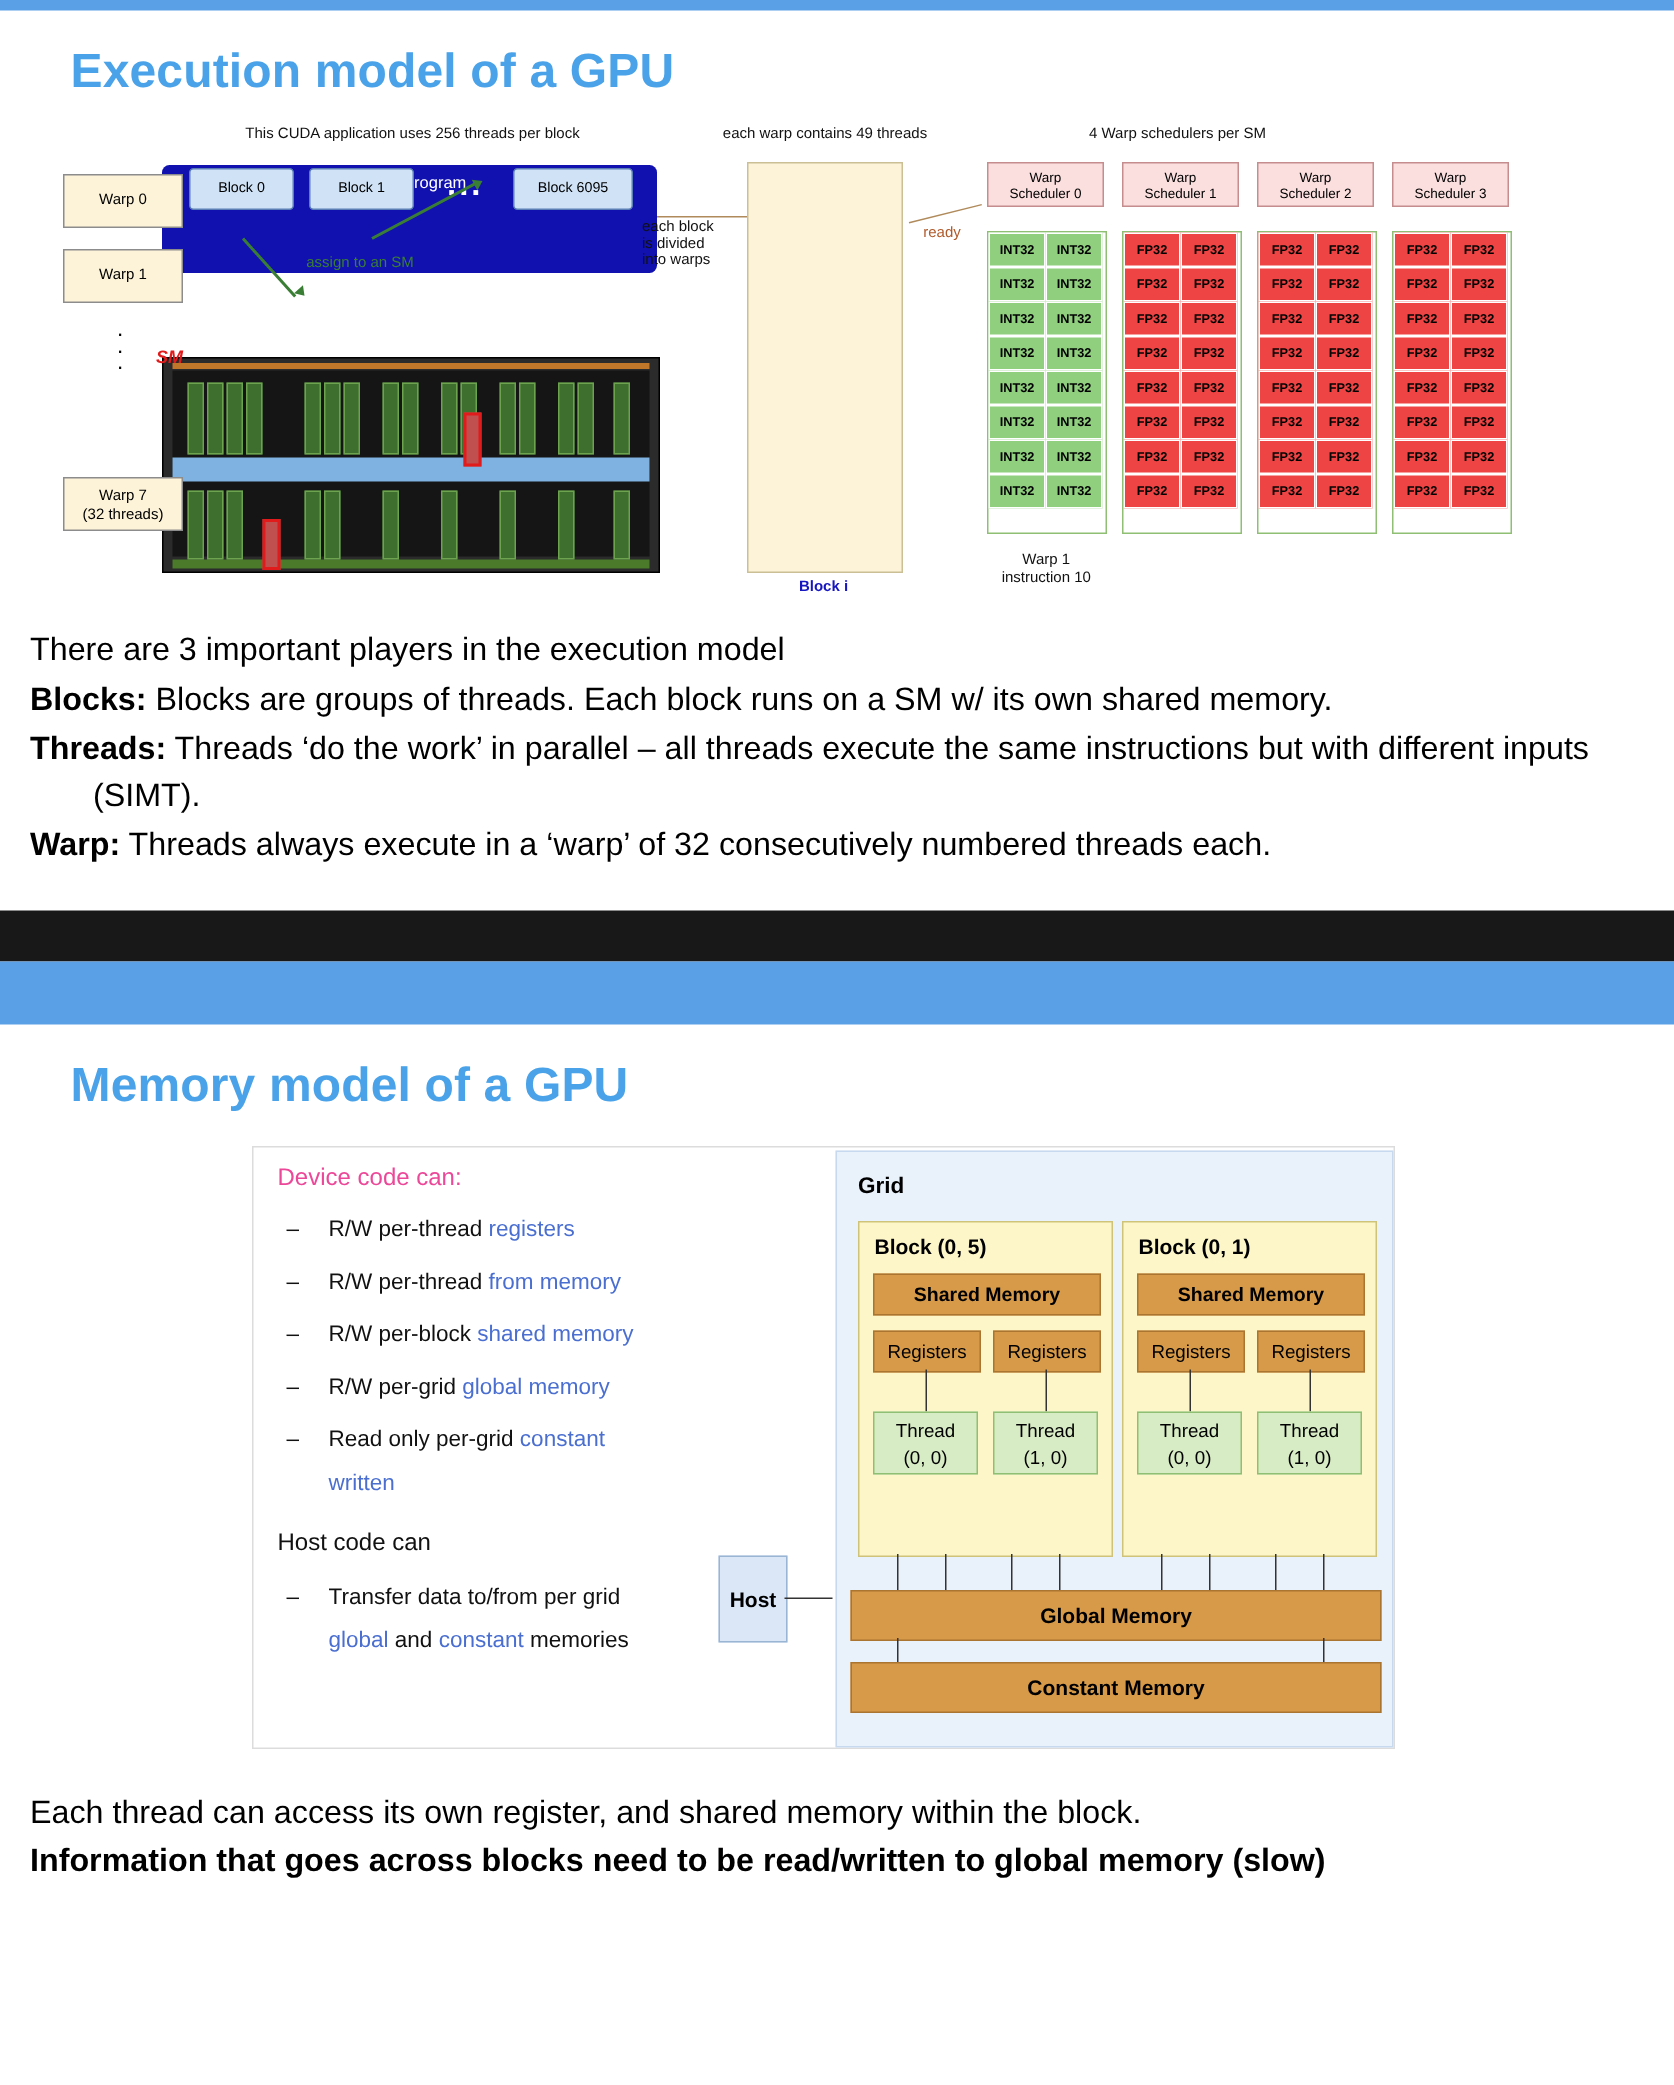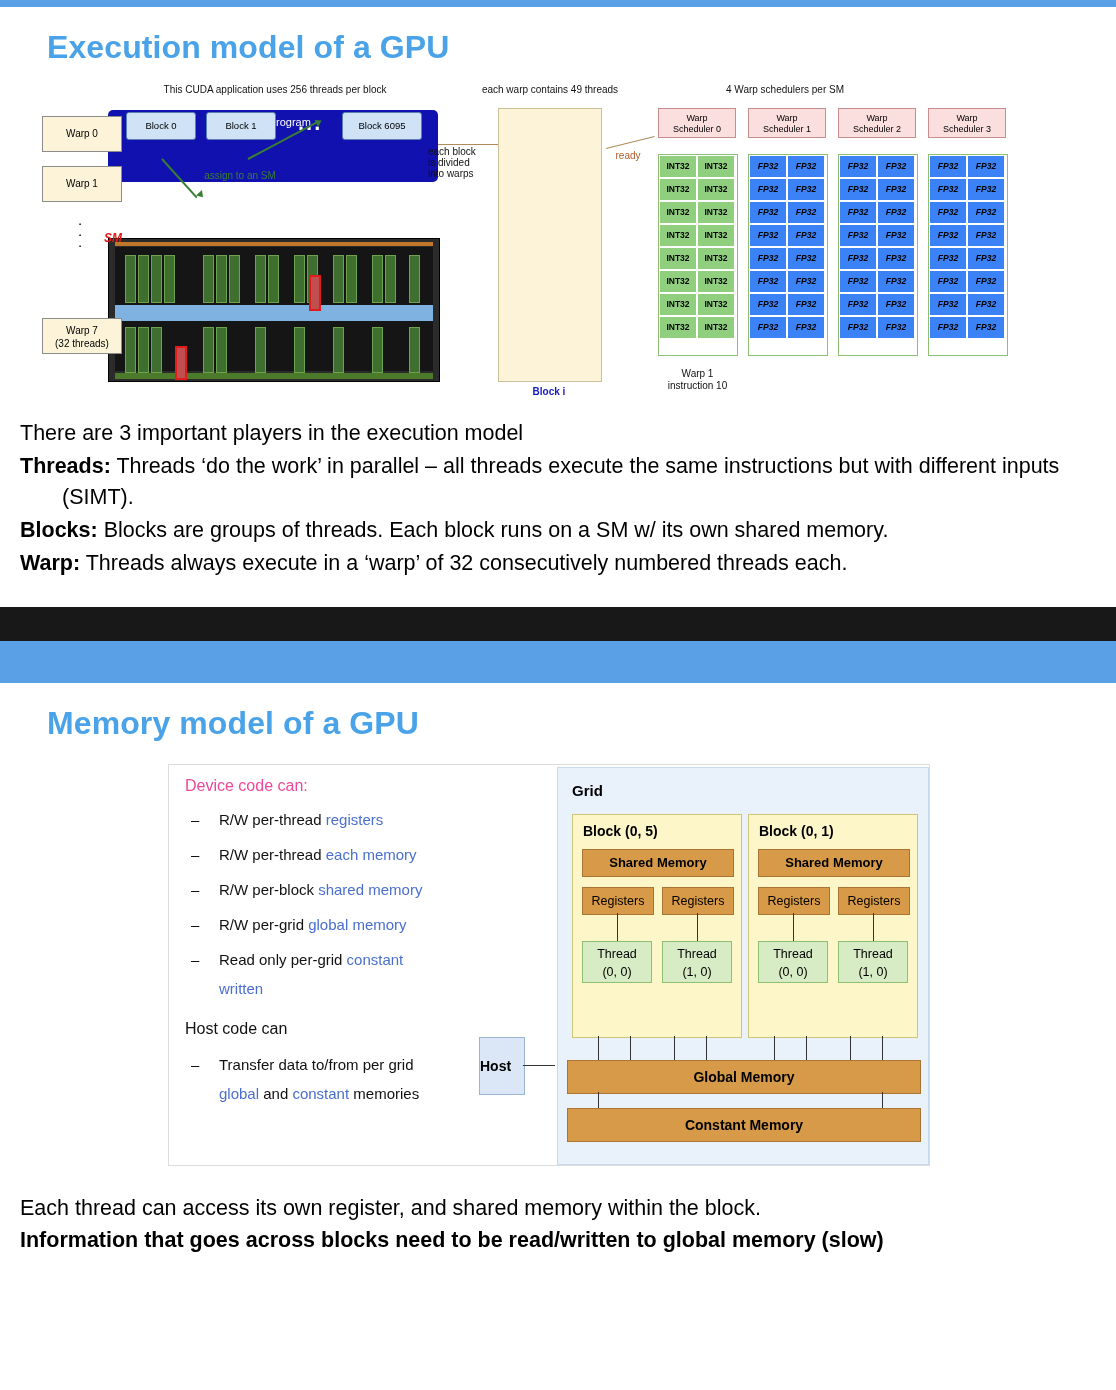--- a/index.html
+++ b/index.html
@@ -193,22 +193,21 @@
     font-size: 8.5px;
     font-weight: bold;
     text-align: center;
     line-height: 21px;
     color: #000;
   }
   .lane.int {
     background: #8fcf7e;
   }
   .lane.fp {
-    background: #3b82f6;
-    font-style: italic;
+    background: #ef4444;
   }
   .blue-lbl {
     position: absolute;
     color: #1717c0;
     font-size: 10px;
     font-weight: bold;
     text-align: center;
   }
   .conn {
     position: absolute;
@@ -335,20 +334,21 @@
     line-height: 32px;
     font-weight: bold;
     font-size: 14px;
   }
   .host-box {
     position: absolute;
     left: 310px; top: 272px;
     width: 44px; height: 56px;
     background: #dbe7f6;
     border: 1px solid #9ab4d4;
+    text-align: center;
     line-height: 56px;
     font-weight: bold;
     font-size: 14px;
   }
   .varrow {
     position: absolute;
     width: 1px;
     background: #333;
   }
   .harrow {
@@ -523,40 +523,40 @@
         <div class="lane fp" style="left:38px; top:138px;">FP32</div>
       <div class="lane fp" style="left:0px;  top:161px;">FP32</div>
         <div class="lane fp" style="left:38px; top:161px;">FP32</div>
     </div>
 
     <div class="cap" style="left:610px; top:290px; width:115px; line-height:12px;">Warp 1<br>instruction 10</div>
   </div>
 
   <div class="body-text">
     <p>There are 3 important players in the execution model</p>
+    <p class="hang"><b>Blocks:</b> <span>Blocks are groups of threads. Each block runs on a SM w/ its own shared memory.</span></p>
     <p class="hang"><b>Threads:</b> <span>Threads ‘do the work’ in parallel – all threads execute the same instructions but with different inputs (SIMT).</span></p>
-    <p class="hang"><b>Blocks:</b> <span>Blocks are groups of threads. Each block runs on a SM w/ its own shared memory.</span></p>
     <p class="hang"><b>Warp:</b> <span>Threads always execute in a ‘warp’ of 32 consecutively numbered threads each.</span></p>
   </div>
 </div>
 
 <div class="black-band"></div>
 <div class="blue-band"></div>
 
 <div class="slide">
   <div class="slide-title">Memory model of a GPU</div>
 
   <div class="fig2">
     <div class="dev-title">Device code can:</div>
 
     <div class="bullet" style="left:50px; top:46px;">
       <span class="dash">–</span>R/W per-thread <span class="kw">registers</span>
     </div>
     <div class="bullet" style="left:50px; top:81px;">
-      <span class="dash">–</span>R/W per-thread <span class="kw">each memory</span>
+      <span class="dash">–</span>R/W per-thread <span class="kw">from memory</span>
     </div>
     <div class="bullet" style="left:50px; top:116px;">
       <span class="dash">–</span>R/W per-block <span class="kw">shared memory</span>
     </div>
     <div class="bullet" style="left:50px; top:151px;">
       <span class="dash">–</span>R/W per-grid <span class="kw">global memory</span>
     </div>
     <div class="bullet" style="left:50px; top:186px;">
       <span class="dash">–</span>Read only per-grid <span class="kw">constant</span>
     </div>

